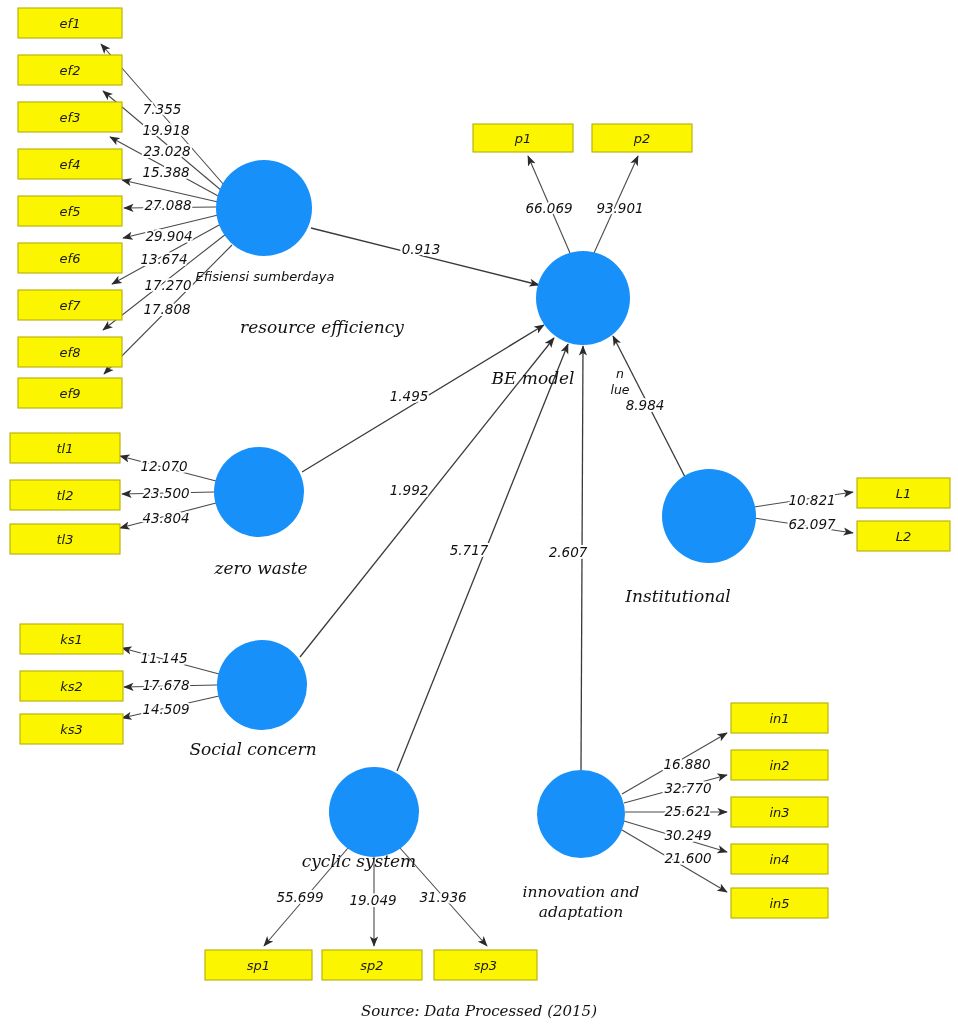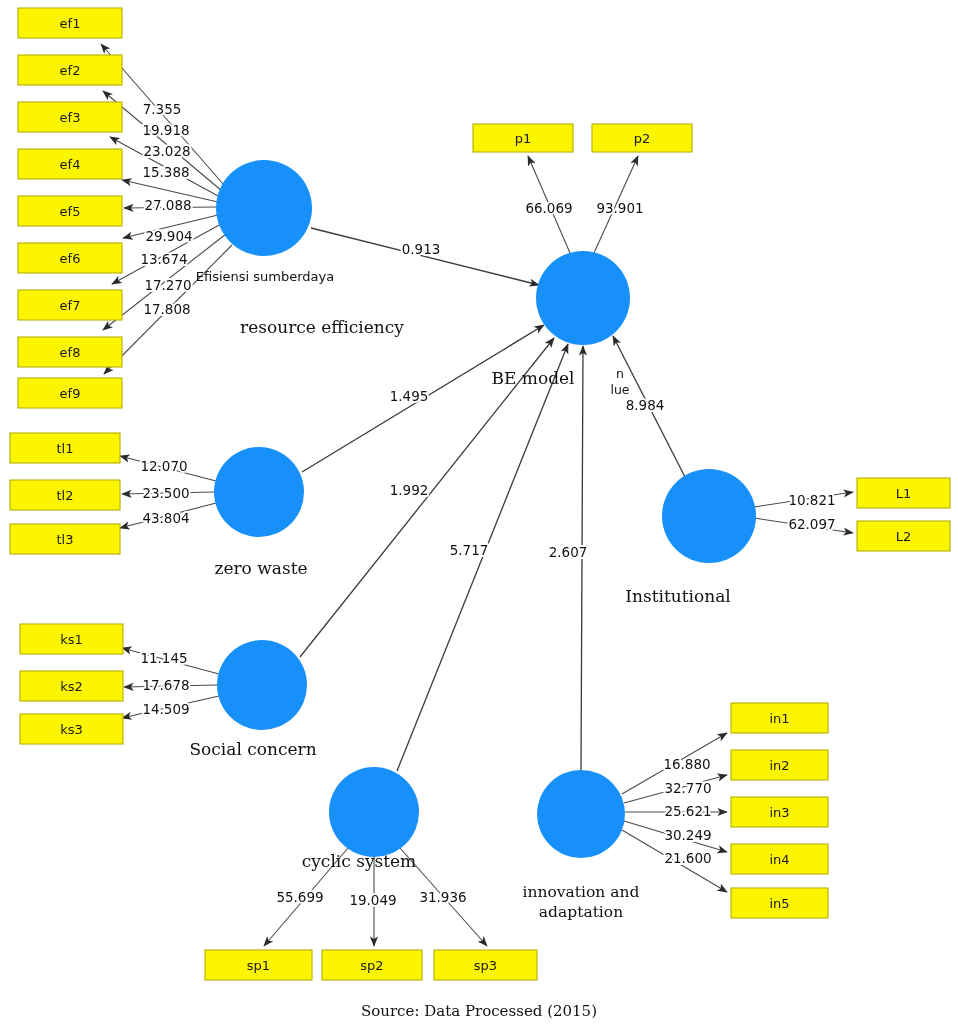--- a/index.html
+++ b/index.html
@@ -1,18 +1,18 @@
 <!DOCTYPE html>
 <html><head>
 <meta charset="utf-8">
 <style>
   html,body{margin:0;padding:0;background:#ffffff;}
   body{width:958px;height:1031px;position:relative;overflow:hidden;
        font-family:"DejaVu Sans",sans-serif;}
-  #stage{position:relative;width:958px;height:773px;}
+  #stage{position:relative;width:958px;height:773px;font-style:italic;}
   svg#net{position:absolute;left:0;top:0;width:958px;height:1031px;}
   .ind-box{fill:#fcf500;stroke:#b5ae00;stroke-width:1.1;}
   .ind-label{font-family:"DejaVu Sans",sans-serif;font-size:13px;fill:#1a1a1a;
              text-anchor:middle;dominant-baseline:middle;}
   .lv-circle{fill:#1790fa;}
   .edge{stroke:#3a3a3a;stroke-width:1.3;fill:none;}
   .edge-thin{stroke:#4a4a4a;stroke-width:1.1;fill:none;}
   .coef{font-family:"DejaVu Sans",sans-serif;font-size:13.5px;fill:#111;
         text-anchor:middle;dominant-baseline:middle;}
   .lv-name-id{font-family:"DejaVu Sans",sans-serif;font-size:13px;fill:#111;

